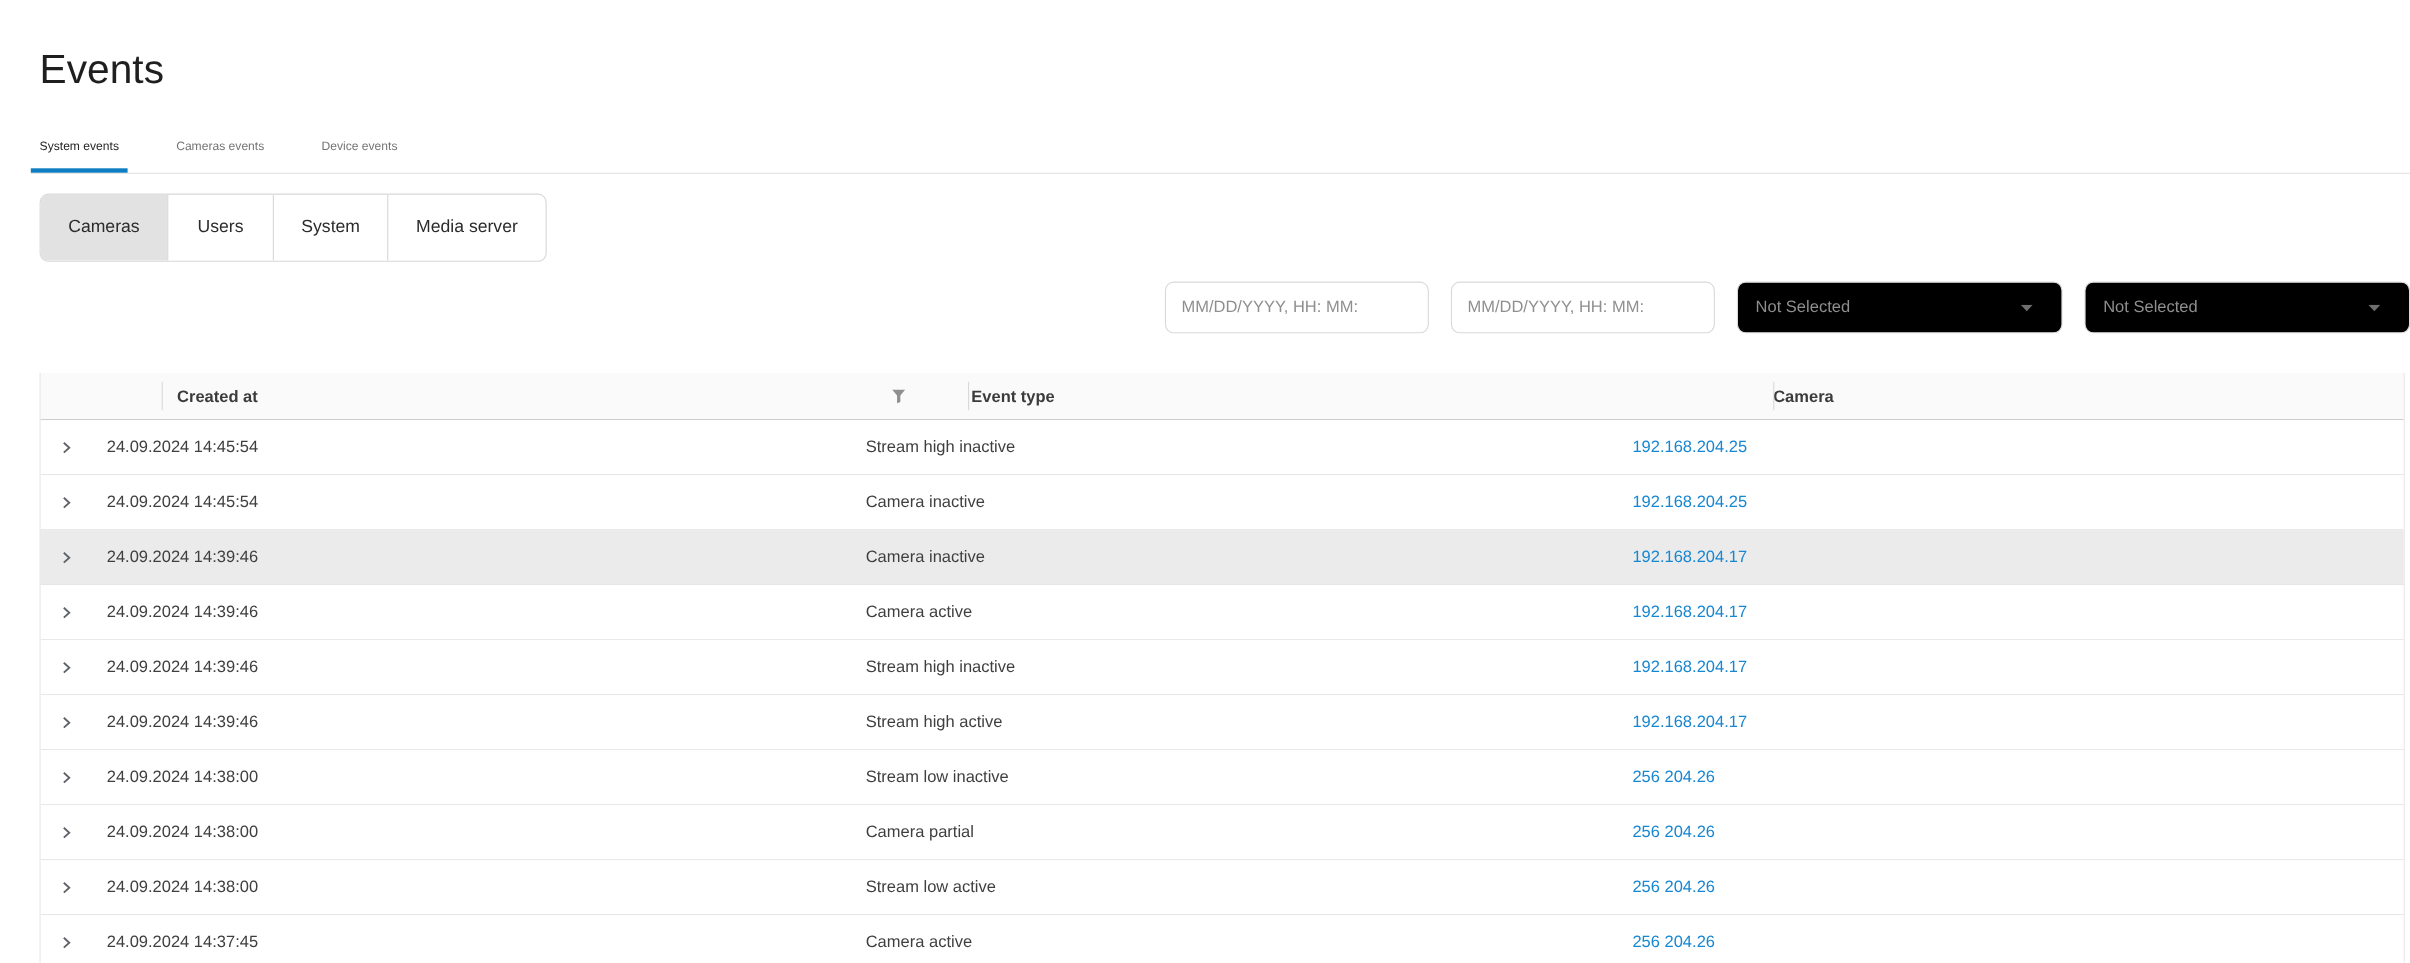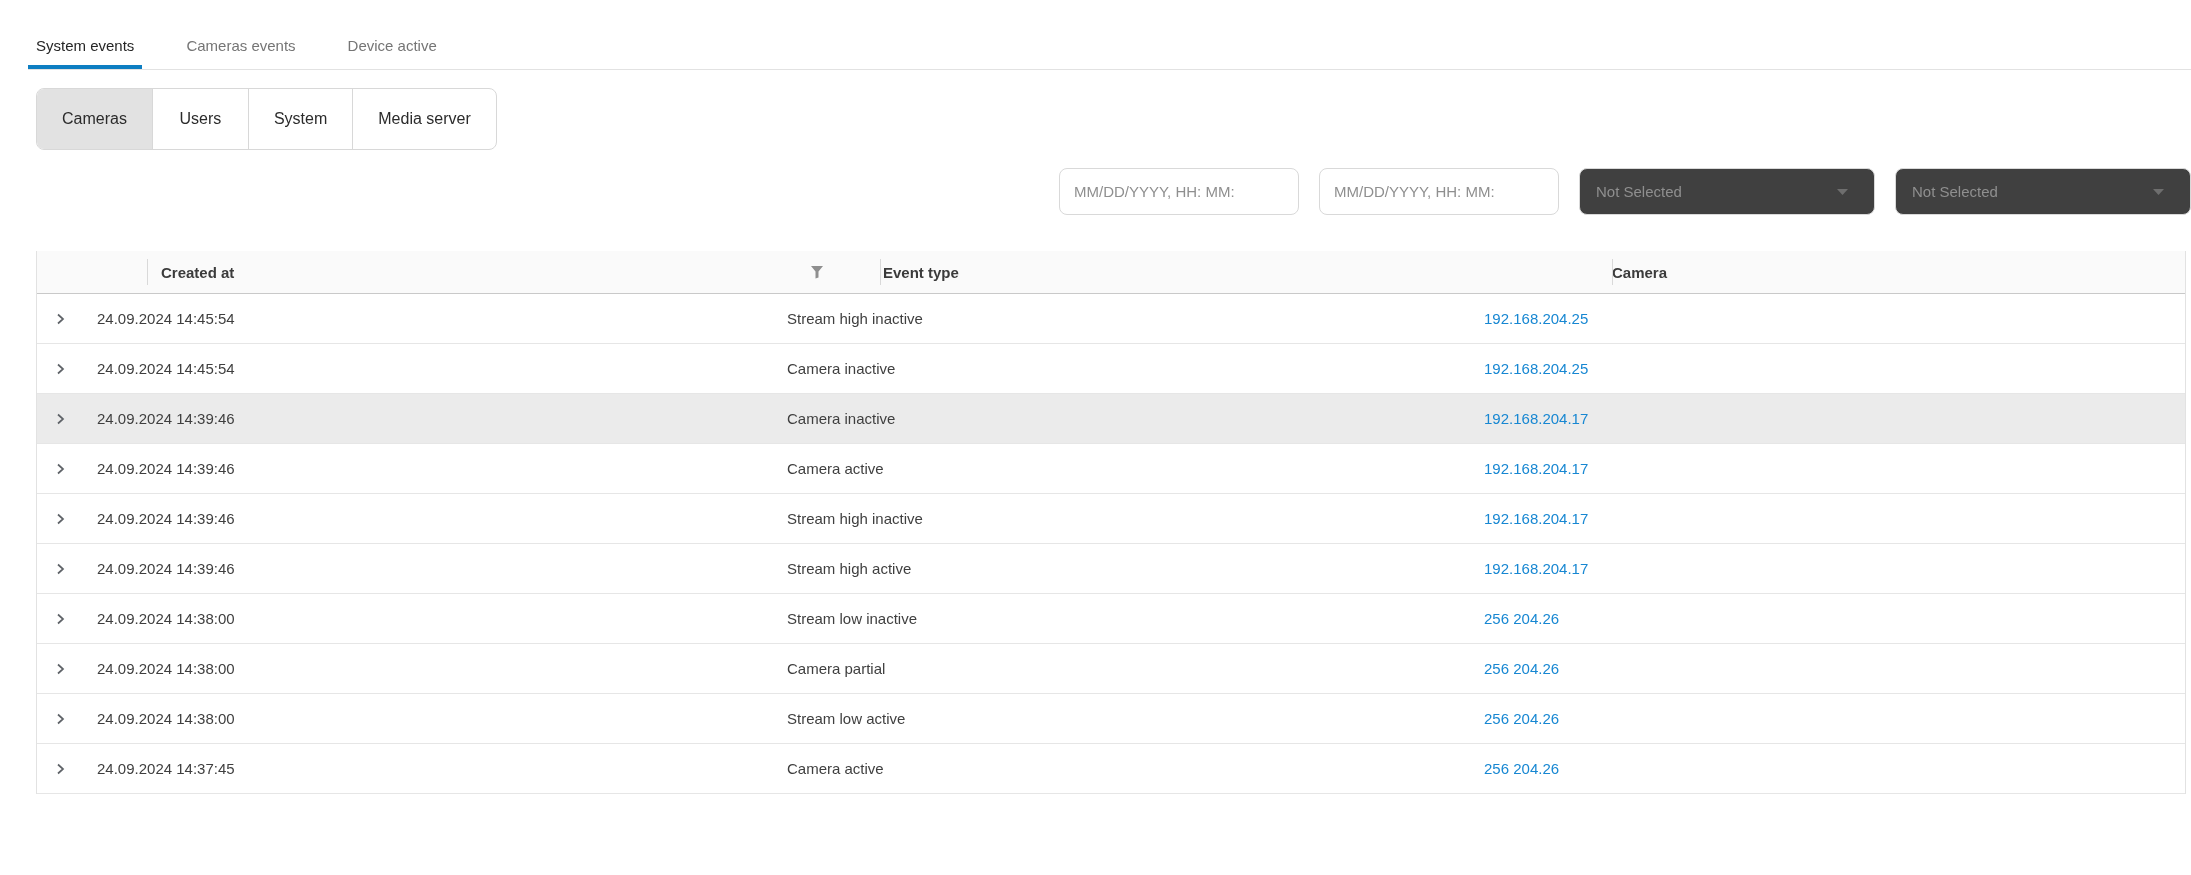--- a/index.html
+++ b/index.html
@@ -21,21 +21,21 @@
   
   .tabs-bar {
     margin: 24px 0 0 28px;
     display: flex;
     gap: 36px;
     border-bottom: 1px solid #e2e2e2;
   }
   .tab {
     position: relative;
     padding: 12px 8px 14px 8px;
-    font-size: 15px;
+    font-size: 11px;
     line-height: 19px;
     color: #757575;
     cursor: pointer;
     white-space: nowrap;
   }
   .tab.active { color: #262626; font-weight: 500; }
   .tab.active::after {
     content: "";
     position: absolute;
     left: 0; right: 0; bottom: 0;
@@ -90,21 +90,21 @@
   .select {
     width: 296px;
     height: 47px;
     border: 1px solid #d9d9d9;
     border-radius: 8px;
     padding: 0 16px;
     display: flex;
     align-items: center;
     justify-content: space-between;
     cursor: pointer;
-    background: #404040;
+    background: #000000;
   }
   .select .select-value { color: #8f8f8f; font-size: 15px; }
   .caret-icon { display: inline-flex; margin-right: 10px; }
   
   .events-table {
     margin: 36px 0 0 36px;
     width: 2150px;
     border-left: 1px solid #e2e2e2;
     border-right: 1px solid #e2e2e2;
   }
@@ -157,25 +157,26 @@
     color: var(--link, #1787d2);
     text-decoration: none;
     cursor: pointer;
   }
 </style>
 </head>
 <body>
 
 <div class="page">
 
+  <h1 class="page-title">Events</h1>
 
   <div class="tabs-bar">
       <div class="tab active"><span>System events</span></div>
       <div class="tab"><span>Cameras events</span></div>
-      <div class="tab"><span>Device active</span></div>
+      <div class="tab"><span>Device events</span></div>
     </div>
 
   <div class="segments">
       <div class="segment active">
         <span>Cameras</span>
       </div>
       <div class="segment">
         <span>Users</span>
       </div>
       <div class="segment">

